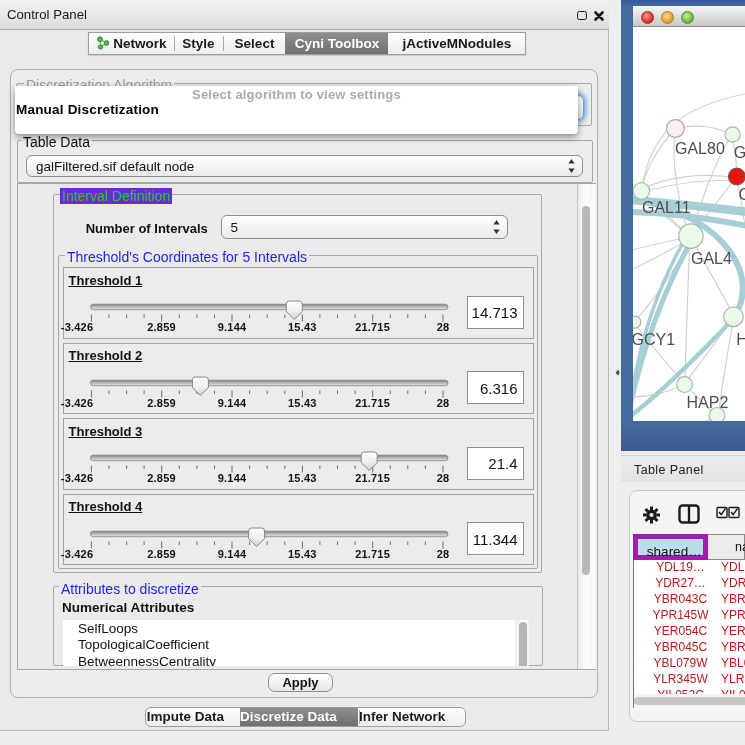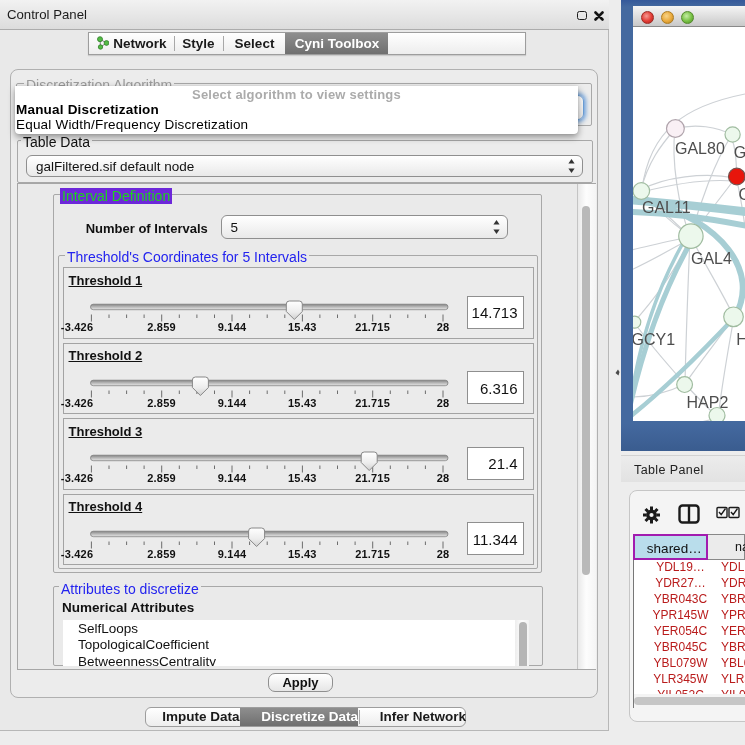--- a/index.html
+++ b/index.html
@@ -46,21 +46,21 @@
 #attrsb { position:absolute; left:514.7px; top:620px; width:14px; height:46px; overflow:hidden;
   background:linear-gradient(90deg,#ededed,#fdfdfd 50%,#f2f2f2); }
 #attrsb .th { position:absolute; left:4px; top:2px; width:8px; height:60px; background:#b5b5b5; border-radius:4px; }
 
 #apply { position:absolute; left:268px; top:673px; width:65px; height:19px;
   background:linear-gradient(#ffffff,#e6e6e6); border:1px solid #8f8f8f; border-radius:7px;
   font-size:13px; font-weight:bold; color:#111; text-align:center; line-height:17px; }
 #btabs { position:absolute; left:144.8px; top:706.5px; width:321.7px; height:20px;
   background:linear-gradient(#ffffff,#ededed); border:1px solid #9d9d9d; border-radius:6px;
   font-size:13.5px; font-weight:bold; color:#1a1a1a; }
-#btabs .seg { position:absolute; top:0; height:18px; line-height:18px; text-align:right; }
+#btabs .seg { position:absolute; top:0; height:18px; line-height:18px; text-align:left; }
 #btabs .div { position:absolute; top:2px; height:14px; width:1px; background:#a8a8a8; }
 #btabs .sel { background:linear-gradient(#8e8e8e,#6f6f6f); color:#fff; }
 
 #popup { position:absolute; left:15px; top:86px; width:563px; height:48px; background:#fff;
   border-radius:0 0 4px 4px; box-shadow:0 3px 7px rgba(0,0,0,.4), 0 0 1px rgba(0,0,0,.2); z-index:40; }
 #popup .hdr { position:absolute; left:0; width:100%; top:1px; text-align:center; font-size:13px;
   font-weight:bold; color:#ababab; letter-spacing:0.2px; }
 #popup .i1 { position:absolute; left:1px; top:16px; font-size:13.5px; font-weight:bold; color:#000; letter-spacing:0.2px; }
 #popup .i2 { position:absolute; left:1px; top:31px; font-size:13.5px; color:#000; letter-spacing:0.2px; }
 
@@ -72,21 +72,21 @@
 #canvas { position:absolute; left:633px; top:27px; width:112px; height:394px; background:#fff; overflow:hidden; }
 
 #tpbar { position:absolute; left:621px; top:455px; width:124px; height:27px;
   background:linear-gradient(#ececec,#e2e2e2); border-top:1px solid #d2d2d2; }
 #tpbar span { position:absolute; left:13px; top:7px; font-size:12.5px; letter-spacing:0.4px; color:#222; }
 #tpanel { position:absolute; left:629px; top:490px; width:124px; height:232px;
   background:#f4f4f4; border:1px solid #c6c6c6; border-radius:8px; }
 #ttable { position:absolute; left:632.5px; top:533.5px; width:113px; height:174.5px;
   background:#fff; border:1px solid #777; border-right:none; overflow:hidden; }
 #thead1 { position:absolute; left:632.5px; top:533.5px; width:75.5px; height:26px; background:#b9ddeb;
-  border:2px solid #a21caf; font-size:13.5px; color:#111; text-align:center; line-height:25px; padding-left:8px; }
+  border:5px solid #a21caf; font-size:13.5px; color:#111; text-align:center; line-height:25px; padding-left:8px; }
 #thead2 { position:absolute; left:708px; top:533.5px; width:37px; height:26px; background:#ebebeb;
   border:1px solid #888; border-left:none; font-size:12.5px; color:#111; }
 #thead2 span { position:absolute; left:27px; top:5px; }
 .trow { position:absolute; left:643px; width:112.5px; height:15px; font-size:12px; color:#b91c1c; }
 .trow .c1 { position:absolute; left:0; width:75px; text-align:center; }
 .trow .c2 { position:absolute; left:78px; }
 #hscroll { position:absolute; left:633.5px; top:694px; width:111px; height:13.5px; background:#f4f4f4; }
 #hthumb { position:absolute; left:634px; top:696.5px; width:115px; height:8px; background:#c6c6c6; border-radius:4.5px; }
 </style></head>
 <body>
@@ -106,20 +106,21 @@
         <path d="M3,3.2 L9.5,7 L3.5,11 M3,3.2 L3.5,11" stroke="#7a7a7a" stroke-width="1" fill="none"></path>
         <circle cx="3" cy="3.2" r="2.5" fill="#54bb45" stroke="#2f7d28" stroke-width="0.8"></circle>
         <circle cx="3.5" cy="11" r="2.2" fill="#54bb45" stroke="#2f7d28" stroke-width="0.8"></circle>
         <circle cx="9.5" cy="7" r="2.4" fill="#54bb45" stroke="#2f7d28" stroke-width="0.8"></circle>
       </svg>Network</div>
   <div class="div" style="left:84.8px"></div>
   <div class="seg" style="left:85px;width:49px">Style</div>
   <div class="div" style="left:134.1px"></div>
   <div class="seg" style="left:134.5px;width:62px">Select</div>
   <div class="seg sel" style="left:196.4px;width:103px">Cyni Toolbox</div>
+  <div class="seg" style="left:299.4px;width:137px">jActiveMNodules</div>
 </div>
 
 <div class="gbox" style="left:16px;top:83px;width:576px;height:43px"></div>
 <div class="gtitle" style="left:24px;top:77px;color:#9b9b9b;background:#ececec;padding:0 2px">Discretization Algorithm</div>
 <div class="combo" style="left:24px;top:95px;width:560px;height:25px;box-shadow:0 0 4px 2px rgba(90,150,220,.85);border-color:#6b9fd8">
   <svg class="ar" viewBox="0 0 7 14">
       <path d="M3.5,0 L6.6,4.6 H0.4 Z" fill="#333"></path>
       <path d="M3.5,14 L6.6,9.4 H0.4 Z" fill="#333"></path>
     </svg>
 </div>
@@ -282,21 +283,20 @@
   <div class="seg" style="left:1px;width:92.7px">Impute Data</div>
   <div class="div" style="left:93.9px"></div>
   <div class="seg sel" style="left:94.2px;width:118px">Discretize Data</div>
   <div class="seg" style="left:213.2px;width:107px">Infer Network</div>
   <div class="div" style="left:212.8px"></div>
 </div>
 
 <div id="popup">
   <div class="hdr">Select algorithm to view settings</div>
   <div class="i1">Manual Discretization</div>
-  <div class="i2">Equal Width/Frequency Discretization</div>
 </div>
 
 <svg style="position:absolute;left:615px;top:368.5px" width="5" height="7" viewBox="0 0 5 7">
     <path d="M0.5,4 L3,0.5 L4.5,3 L3.5,6.5 Z" fill="#4a4a4a"></path>
   </svg>
 
 <div id="bluewin"></div>
 <div id="ntitle"></div>
 <div class="tl" style="left:641px;background:radial-gradient(circle at 4.5px 4px,#f59a93,#e23b33 55%,#a32620);border:.5px solid #9c2a24"></div>
 <div class="tl" style="left:661px;background:radial-gradient(circle at 4.5px 4px,#f8d488,#e9a93b 55%,#b37b1d);border:.5px solid #ad7c20"></div>

